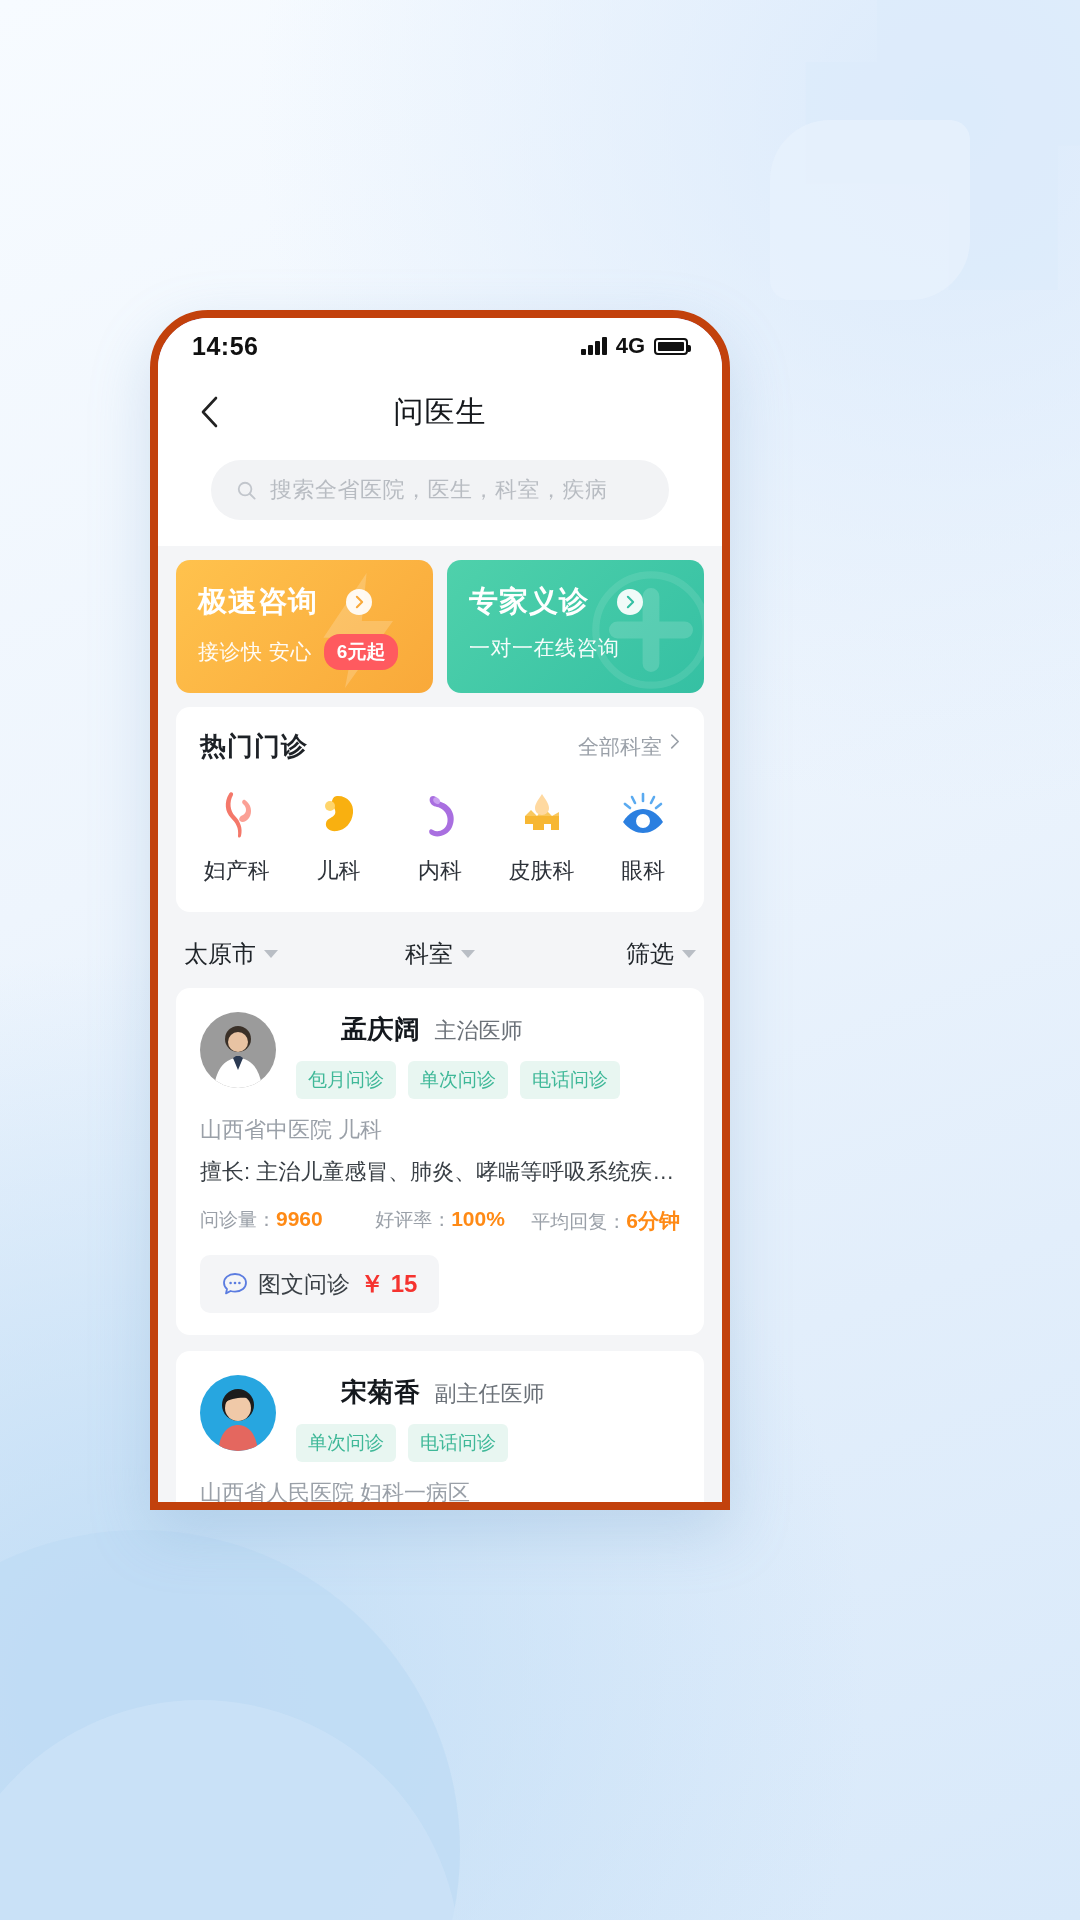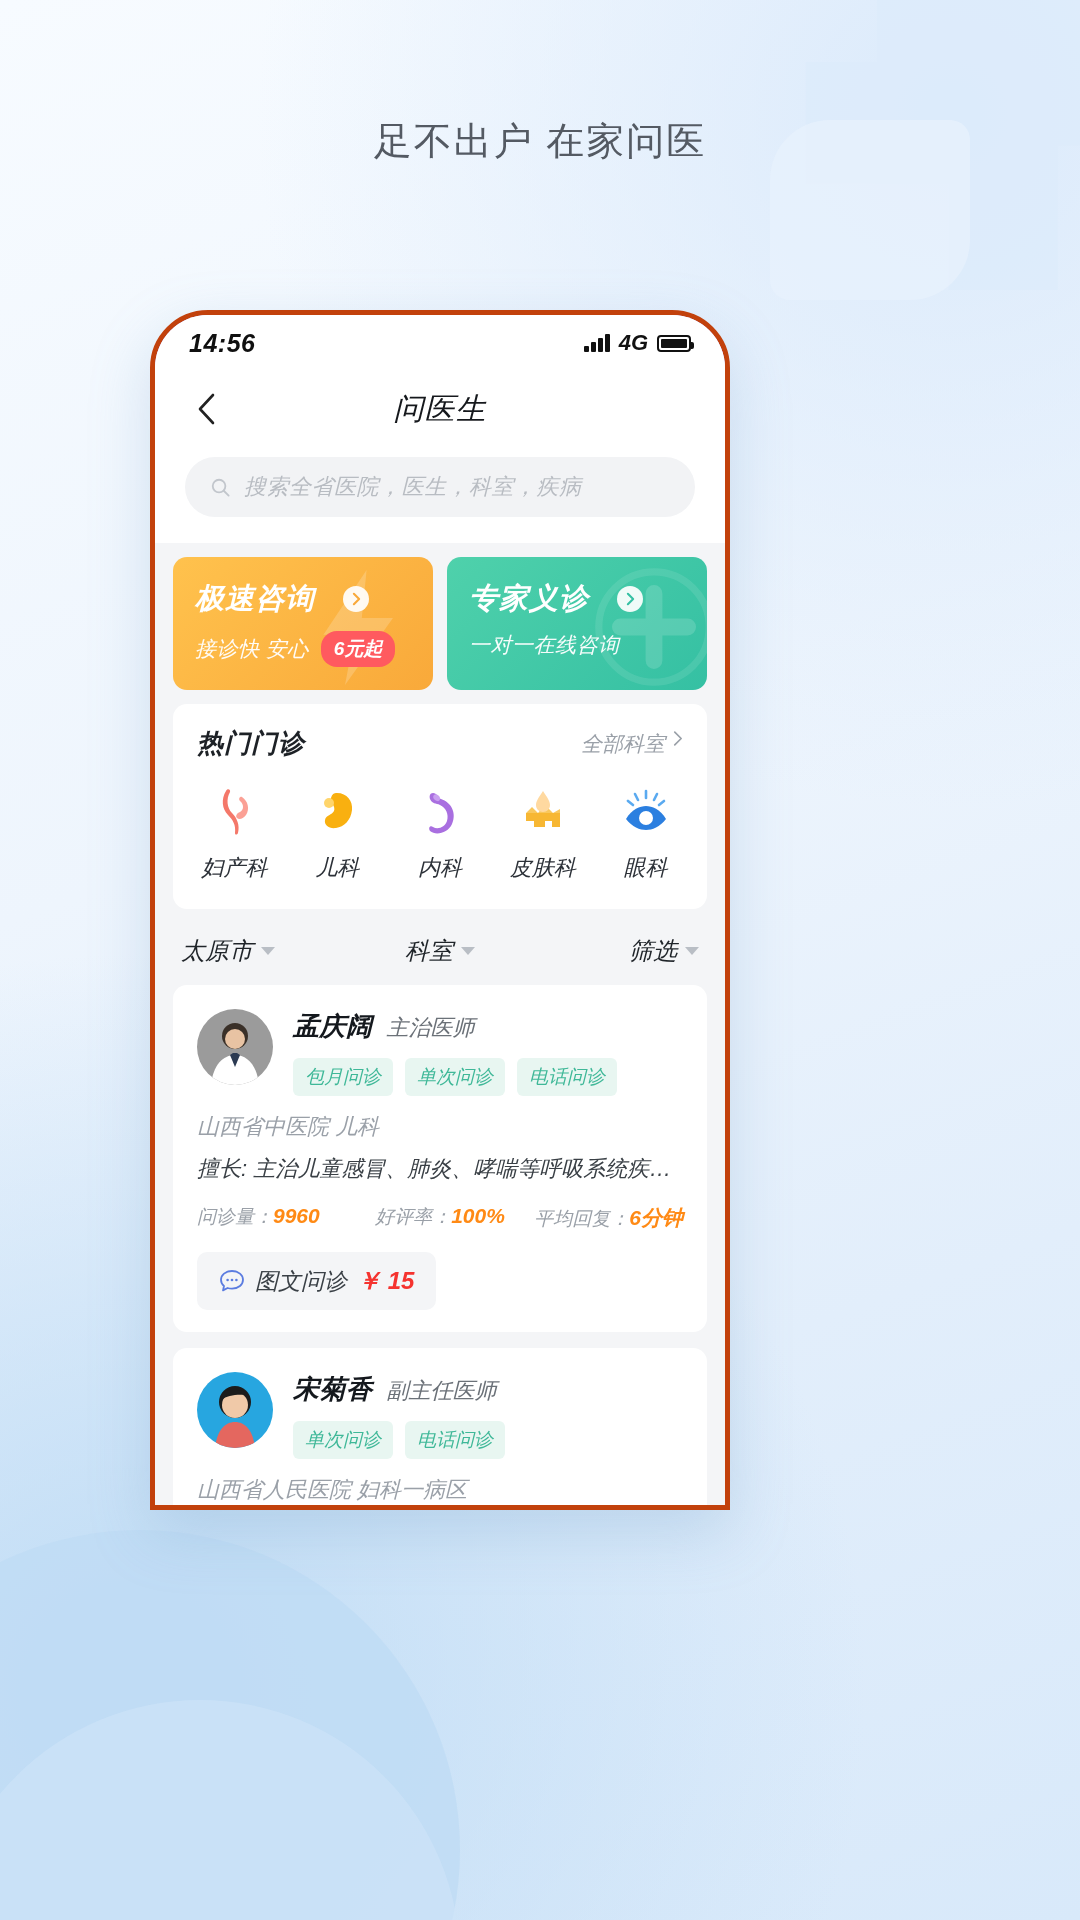--- a/index.html
+++ b/index.html
@@ -42,25 +42,24 @@
     font-size:66px; font-weight:bold; color:#3b4048; letter-spacing:4px;
   }
   .headline h2 {
     margin-top:34px; font-size:38px; font-weight:normal; color:#545a63; letter-spacing:2px;
   }
 
   
   .phone {
     position:absolute; left:150px; top:310px; width:580px; height:1200px;
     background:#701a75;
-    border:5px solid #c2410c;
+    border:8px solid #c2410c;
     border-radius:58px 58px 0 0;
     box-shadow:0 22px 60px rgba(120,160,200,.28);
     overflow:hidden;
-    font-style:italic;
   }
   .screen { position:absolute; inset:0; background:#f4f5f7; display:flex; flex-direction:column; }
 
   
   .statusbar {
     height:56px; background:#fff; display:flex; align-items:center;
     justify-content:space-between; padding:0 34px; flex-shrink:0;
   }
   .st-time { font-size:25px; font-weight:bold; color:#101010; letter-spacing:.5px; }
   .st-right { display:flex; align-items:center; gap:9px; }
@@ -73,21 +72,21 @@
   .batt::after { content:""; position:absolute; right:-5px; top:5px; width:3px; height:7px; background:#111; border-radius:0 2px 2px 0; }
   .batt i { display:block; height:100%; width:100%; background:#111; border-radius:1px; }
 
   
   .navbar { height:76px; background:#fff; display:flex; align-items:center; position:relative; flex-shrink:0; }
   .nav-back { position:absolute; left:28px; width:46px; height:46px; display:flex; align-items:center; justify-content:center; }
   .nav-back svg { width:22px; height:34px; }
   .nav-title { flex:1; text-align:center; font-size:30px; color:#15181c; font-weight:500; letter-spacing:1px; }
 
   
-  .searchwrap { background:#fff; padding:10px 30px 26px; flex-shrink:0; }
+  .searchwrap { background:#fff; padding:10px 53px 26px; flex-shrink:0; }
   .searchbox {
     height:60px; background:#f2f3f5; border-radius:30px; display:flex; align-items:center; padding:0 24px; gap:12px;
   }
   .searchbox svg { width:23px; height:23px; flex-shrink:0; }
   .search-ph { font-size:22px; color:#b8bcc2; letter-spacing:.5px; }
 
   
   .scroll { flex:1; overflow:hidden; background:#f4f5f7; padding:0 0 0 0; }
 
   
@@ -124,21 +123,21 @@
   .filter:nth-child(2){ justify-content:center; }
   .filter:nth-child(3){ justify-content:flex-end; }
   .caret { width:0;height:0;border-left:7px solid transparent;border-right:7px solid transparent;border-top:8px solid #b9bec5; }
 
   
   .doc { background:#fff; border-radius:14px; margin:0 18px 16px; padding:24px 24px 22px; }
   .doc-top { display:flex; gap:20px; }
   .avatar { width:76px; height:76px; border-radius:50%; flex-shrink:0; overflow:hidden; position:relative; }
   .doc-body { flex:1; min-width:0; }
   .doc-name-row { display:flex; align-items:baseline; gap:14px; }
-  .doc-name { font-size:26px; font-weight:bold; color:#14181d; letter-spacing:.5px; }
+  .doc-name { font-size:26px; font-weight:bold; color:#14181d; letter-spacing:.5px;margin-left:45px; }
   .doc-title { font-size:22px; color:#6b7178; }
   .tags { display:flex; gap:12px; margin-top:14px; flex-wrap:wrap; }
   .tag { background:#e8f6f1; color:#3fb898; font-size:19px; padding:6px 12px; border-radius:6px; }
   .doc-hosp { margin-top:16px; font-size:22px; color:#9aa0a8; }
   .doc-good { margin-top:12px; font-size:22px; color:#3a4046; white-space:nowrap; overflow:hidden; text-overflow:ellipsis; }
   .stats { display:flex; margin-top:20px; }
   .stat { flex:1; font-size:19px; color:#9aa0a8; white-space:nowrap; }
   .stat:nth-child(2){ text-align:center; }
   .stat:nth-child(3){ text-align:right; }
   .stat b { color:#ff8a15; font-size:21px; font-weight:bold; }
@@ -155,21 +154,20 @@
 <body>
 
 <div class="bg">
   <div class="blob-tr"></div>
   <div class="blob-tr2"></div>
   <div class="blob-bl"></div>
   <div class="blob-bl2"></div>
 </div>
 
 <div class="headline">
-  <h2>足不出户  在家问医</h2>
 </div>
 
 <div class="phone">
   <div class="screen">
 
     <div class="statusbar">
       <div class="st-time">14:56</div>
       <div class="st-right">
         <span class="sig">
             <i></i>

